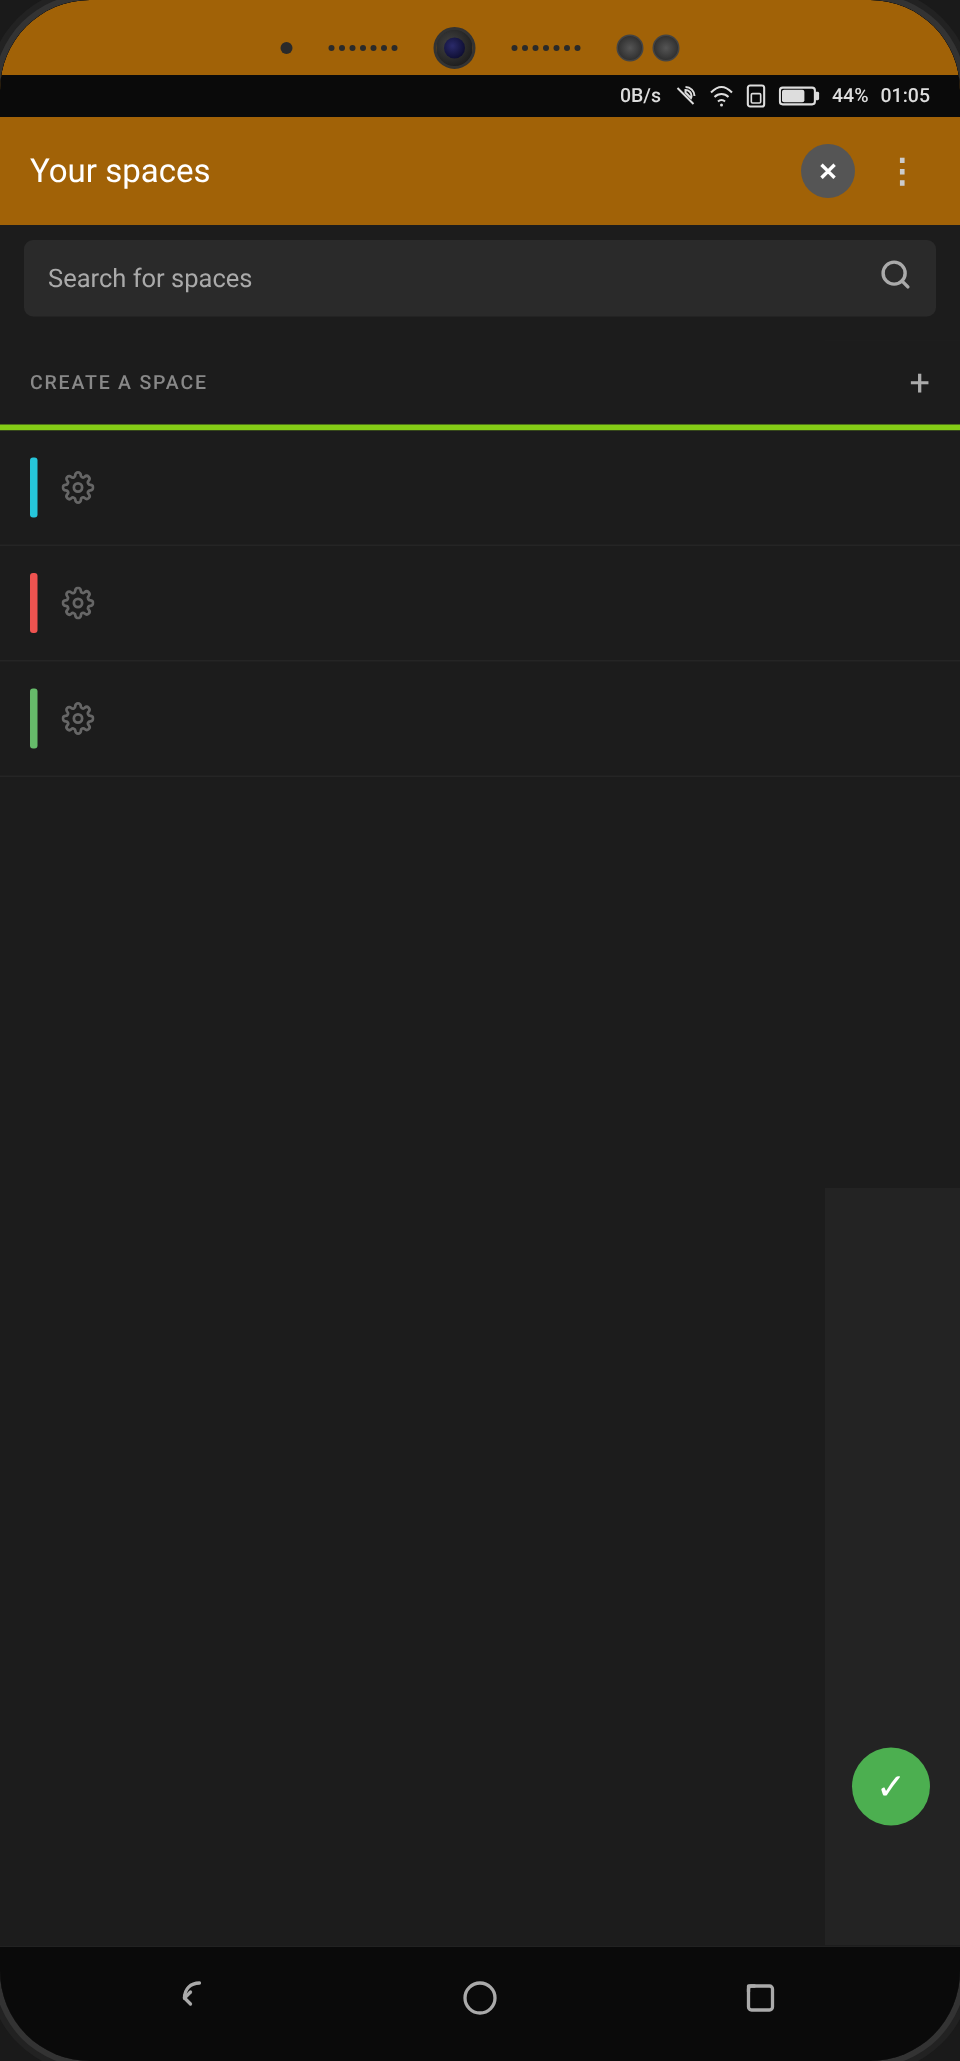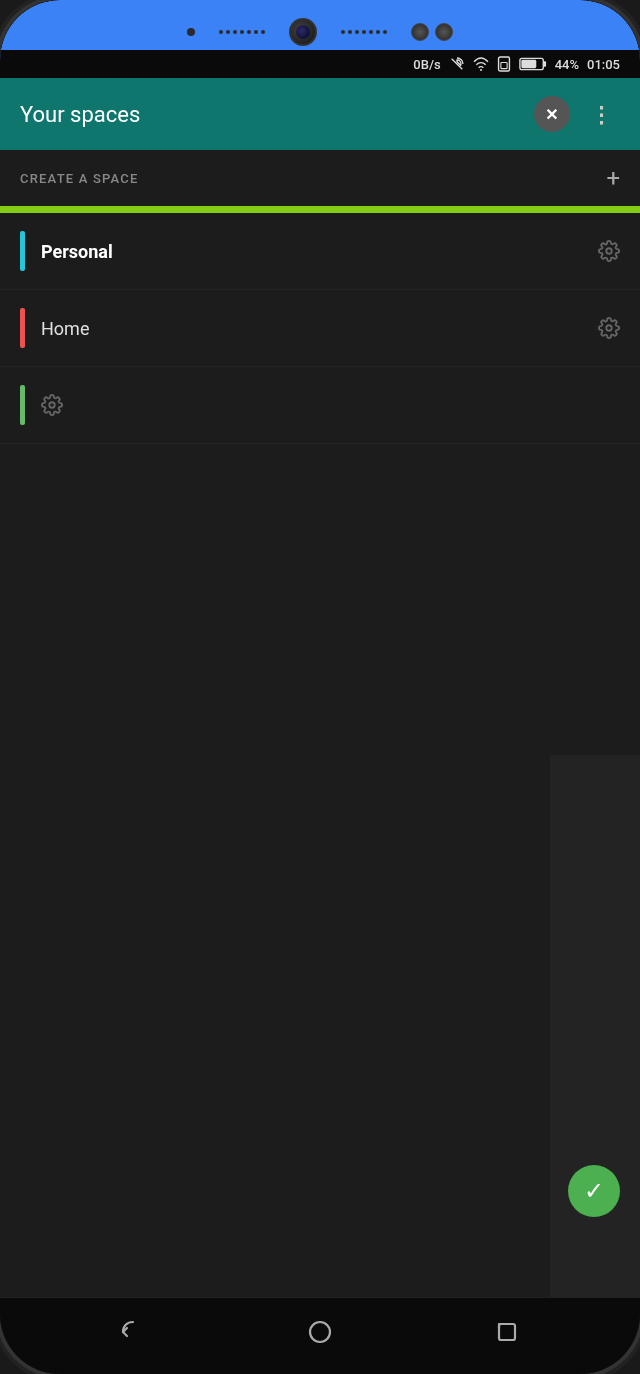--- a/index.html
+++ b/index.html
@@ -24,21 +24,21 @@
       position: absolute;
       top: 0; left: 0; right: 0; bottom: 0;
       background: #1c1c1c;
       border-radius: 60px;
       overflow: hidden;
       display: flex;
       flex-direction: column;
     }
     
     .status-bar-area {
-      background: #3b82f6;
+      background: #a16207;
       padding-top: 10px;
       border-radius: 60px 60px 0 0;
       flex-shrink: 0;
     }
     .camera-row {
       display: flex;
       justify-content: center;
       align-items: center;
       gap: 24px;
       padding: 8px 0 4px;
@@ -113,21 +113,21 @@
       width: 90px;
       height: 100%;
       background: #2a2a2a;
       opacity: 0.5;
     }
     .app-header {
       display: flex;
       align-items: center;
       justify-content: space-between;
       padding: 18px 20px;
-      background: #0f766e;
+      background: #a16207;
       z-index: 10;
     }
     .app-title {
       color: #ffffff;
       font-size: 22px;
       font-weight: 400;
     }
     .header-actions {
       display: flex;
       align-items: center;
@@ -173,21 +173,21 @@
       color: #aaa;
       font-size: 20px;
       cursor: pointer;
     }
     .create-space-row {
       display: flex;
       align-items: center;
       justify-content: space-between;
       padding: 14px 20px;
       background: #1c1c1c;
-      border-bottom: 7px solid #84cc16;
+      border-bottom: 4px solid #84cc16;
       z-index: 10;
     }
     .create-space-label {
       color: #888;
       font-size: 13px;
       letter-spacing: 1.2px;
       font-weight: 500;
     }
     .add-icon {
       color: #aaa;
@@ -344,40 +344,49 @@
         <div class="header-actions">
           <div class="icon-btn">
             <span>✕</span>
           </div>
           <div class="icon-btn icon-btn-dots">
             <span>⋮</span>
           </div>
         </div>
       </div>
 
+      <div class="search-container">
+        <div class="search-box">
+          <span class="search-input-text">Search for spaces</span>
+          <span class="search-icon-btn">
+            <svg width="22" height="22" viewBox="0 0 24 24" fill="none" stroke="#aaa" stroke-width="2.5" stroke-linecap="round">
+              <circle cx="11" cy="11" r="8"></circle>
+              <line x1="21" y1="21" x2="16.65" y2="16.65"></line>
+            </svg>
+          </span>
+        </div>
+      </div>
 
       <div class="create-space-row">
         <span class="create-space-label">CREATE A SPACE</span>
         <span class="add-icon">+</span>
       </div>
 
       <div class="spaces-list">
 
         <div class="space-item">
           <div class="space-color-bar" style="background: #26C6DA;"></div>
-          <span class="space-name bold">Personal</span>
           <svg class="gear-icon" width="22" height="22" viewBox="0 0 24 24" fill="none" stroke="#666" stroke-width="2">
             <circle cx="12" cy="12" r="3"></circle>
             <path d="M19.4 15a1.65 1.65 0 0 0 .33 1.82l.06.06a2 2 0 0 1-2.83 2.83l-.06-.06a1.65 1.65 0 0 0-1.82-.33 1.65 1.65 0 0 0-1 1.51V21a2 2 0 0 1-4 0v-.09A1.65 1.65 0 0 0 9 19.4a1.65 1.65 0 0 0-1.82.33l-.06.06a2 2 0 0 1-2.83-2.83l.06-.06A1.65 1.65 0 0 0 4.68 15a1.65 1.65 0 0 0-1.51-1H3a2 2 0 0 1 0-4h.09A1.65 1.65 0 0 0 4.6 9a1.65 1.65 0 0 0-.33-1.82l-.06-.06a2 2 0 0 1 2.83-2.83l.06.06A1.65 1.65 0 0 0 9 4.68a1.65 1.65 0 0 0 1-1.51V3a2 2 0 0 1 4 0v.09a1.65 1.65 0 0 0 1 1.51 1.65 1.65 0 0 0 1.82-.33l.06-.06a2 2 0 0 1 2.83 2.83l-.06.06A1.65 1.65 0 0 0 19.4 9a1.65 1.65 0 0 0 1.51 1H21a2 2 0 0 1 0 4h-.09a1.65 1.65 0 0 0-1.51 1z"></path>
           </svg>
         </div>
 
         <div class="space-item">
           <div class="space-color-bar" style="background: #EF5350;"></div>
-          <span class="space-name">Home</span>
           <svg class="gear-icon" width="22" height="22" viewBox="0 0 24 24" fill="none" stroke="#666" stroke-width="2">
             <circle cx="12" cy="12" r="3"></circle>
             <path d="M19.4 15a1.65 1.65 0 0 0 .33 1.82l.06.06a2 2 0 0 1-2.83 2.83l-.06-.06a1.65 1.65 0 0 0-1.82-.33 1.65 1.65 0 0 0-1 1.51V21a2 2 0 0 1-4 0v-.09A1.65 1.65 0 0 0 9 19.4a1.65 1.65 0 0 0-1.82.33l-.06.06a2 2 0 0 1-2.83-2.83l.06-.06A1.65 1.65 0 0 0 4.68 15a1.65 1.65 0 0 0-1.51-1H3a2 2 0 0 1 0-4h.09A1.65 1.65 0 0 0 4.6 9a1.65 1.65 0 0 0-.33-1.82l-.06-.06a2 2 0 0 1 2.83-2.83l.06.06A1.65 1.65 0 0 0 9 4.68a1.65 1.65 0 0 0 1-1.51V3a2 2 0 0 1 4 0v.09a1.65 1.65 0 0 0 1 1.51 1.65 1.65 0 0 0 1.82-.33l.06-.06a2 2 0 0 1 2.83 2.83l-.06.06A1.65 1.65 0 0 0 19.4 9a1.65 1.65 0 0 0 1.51 1H21a2 2 0 0 1 0 4h-.09a1.65 1.65 0 0 0-1.51 1z"></path>
           </svg>
         </div>
 
         <div class="space-item">
           <div class="space-color-bar" style="background: #66BB6A;"></div>
           <svg class="gear-icon" width="22" height="22" viewBox="0 0 24 24" fill="none" stroke="#666" stroke-width="2">
             <circle cx="12" cy="12" r="3"></circle>

